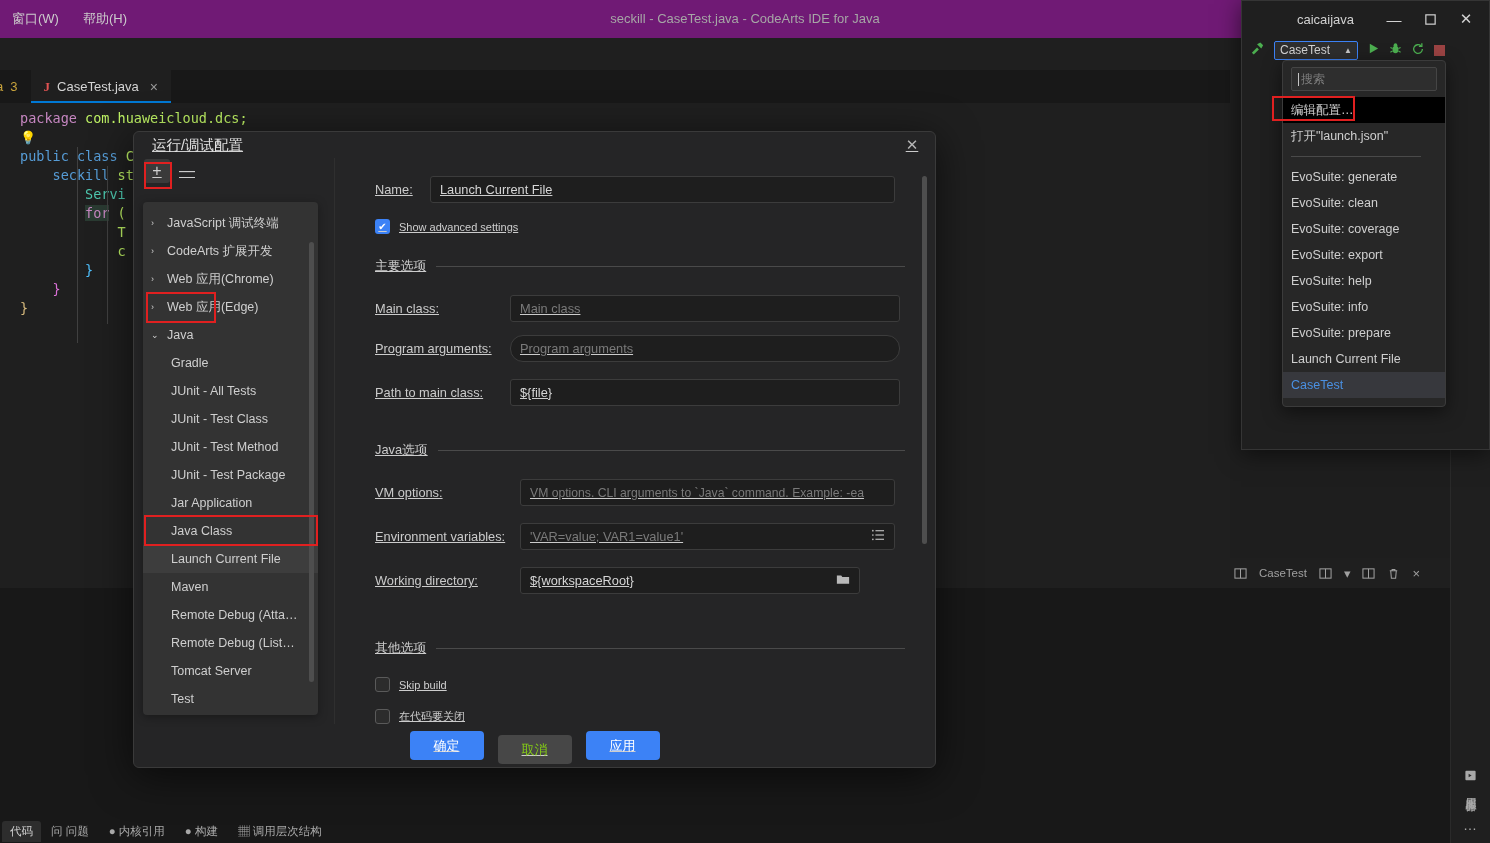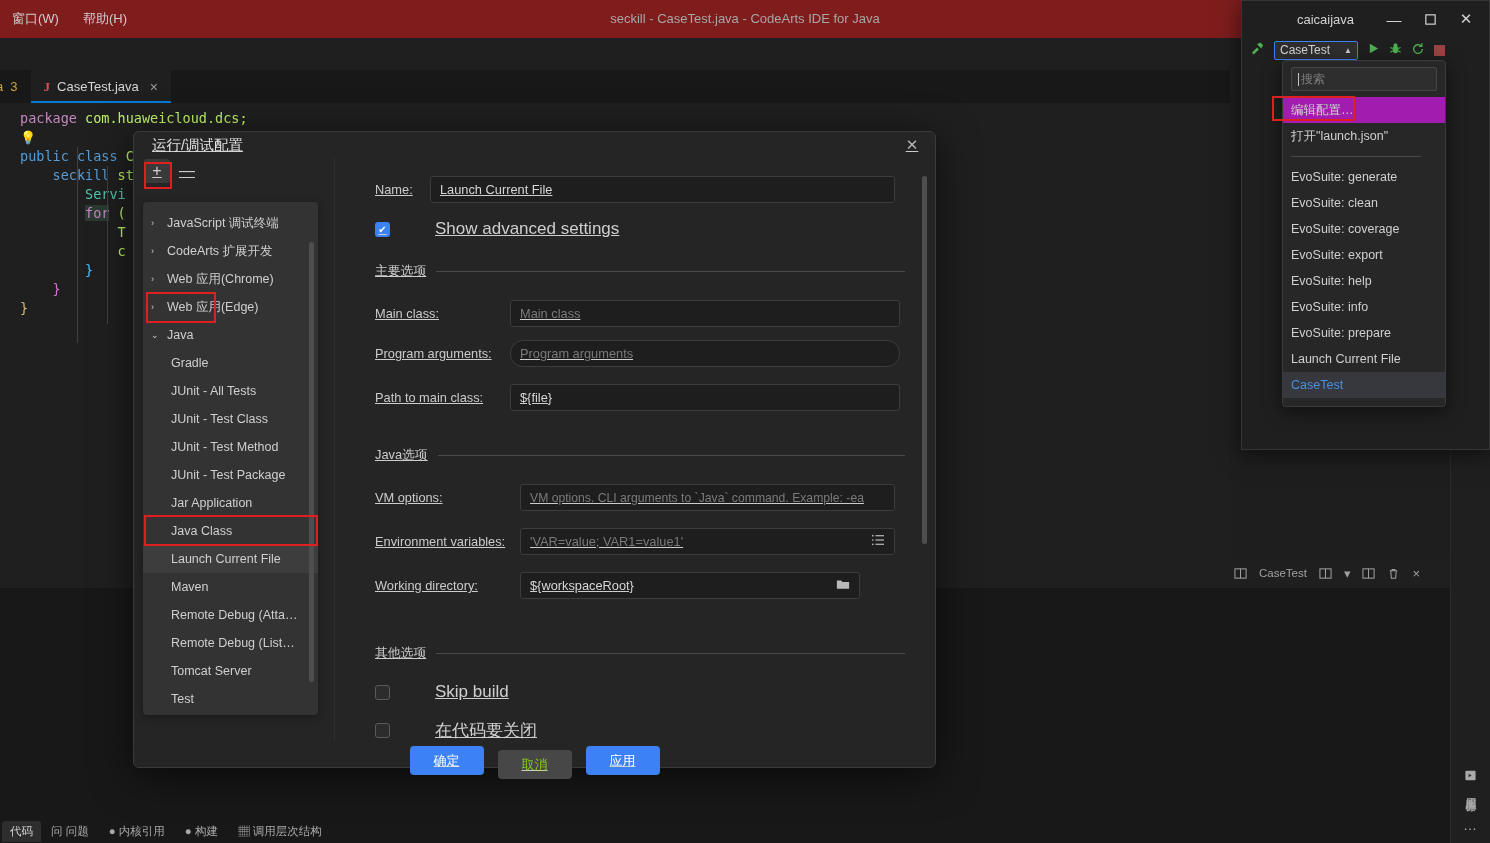--- a/index.html
+++ b/index.html
@@ -8,21 +8,21 @@
     background: #1e1e1e;
     font-family: "Liberation Sans", sans-serif;
     overflow: hidden;
     color: #cccccc;
   }
   #root { position: relative; width: 1490px; height: 843px; }
 
   
   .ide-titlebar {
     position: absolute; left: 0; top: 0; width: 1490px; height: 38px;
-    background: #7f1d1d; display: flex; align-items: center;
+    background: #701a75; display: flex; align-items: center;
   }
   .menu-item { font-size: 13px; color: #cccccc; padding: 0 12px; line-height: 38px; }
   .ide-title {
     position: absolute; left: 0; right: 0; text-align: center;
     font-size: 13px; color: #a6a6a6; line-height: 38px; pointer-events: none;
   }
   .breadcrumb-bar {
     position: absolute; left: 0; top: 38px; width: 1230px; height: 32px;
     background: #1f1f1f; display: flex; align-items: center;
   }
@@ -147,21 +147,21 @@
     margin: 0 8px 6px 8px; height: 24px; background: #2e2e2e;
     border: 1px solid #454545; border-radius: 2px;
     display: flex; align-items: center; padding: 0 6px;
     font-size: 12px; color: #7d7d7d;
   }
   .fw-caret-blink { width:1px; height:13px; background:#c5c5c5; margin-right:2px;}
   .dd-item {
     height: 26px; display: flex; align-items: center;
     padding: 0 8px; font-size: 12.5px; color: #cfcfcf;
   }
-  .dd-item.hover { background: #a21caf; }
+  .dd-item.hover { background: #000000; }
   .dd-item.sel { background: #37383d; color: #4a90e2; }
   .dd-sep { height: 1px; background: #4a4a4a; margin: 7px 24px 7px 8px; }
 
   
   .modal {
     position: absolute; left: 133px; top: 131px; width: 803px; height: 637px;
     background: #252526; border: 1px solid #3a3a3a; border-radius: 6px;
     box-shadow: 0 8px 40px rgba(0,0,0,0.6);
     display: flex; flex-direction: column; text-decoration: underline;
   }
@@ -219,21 +219,21 @@
   }
   .finput.ph { color: #7a7a7a; }
   .finput .ico-right { margin-left: auto; color: #b9b9b9; font-size: 13px; }
   .checkrow { display: flex; align-items: center; gap: 9px; }
   .cbox {
     width: 15px; height: 15px; border-radius: 3px;
     display: flex; align-items: center; justify-content: center;
   }
   .cbox.on { background: #3c82f6; color: #fff; font-size: 10px; }
   .cbox.off { background: #2c2c2c; border: 1px solid #5a5a5a; }
-  .ctext { font-size: 17px; color: #cfcfcf; margin-left: 36px; }
+  .ctext { font-size: 11px; color: #cfcfcf; }
   .section {
     display: flex; align-items: center; gap: 10px;
   }
   .section-label { font-size: 12.8px; color: #cbcbcb; white-space: nowrap; }
   .section-line { flex: 1; height: 1px; background: #4a4a4a; }
   .form-scroll {
     position: absolute; right: 8px; top: 18px; width: 5px; height: 368px;
     background: #4e4e4e; border-radius: 3px;
   }
 

